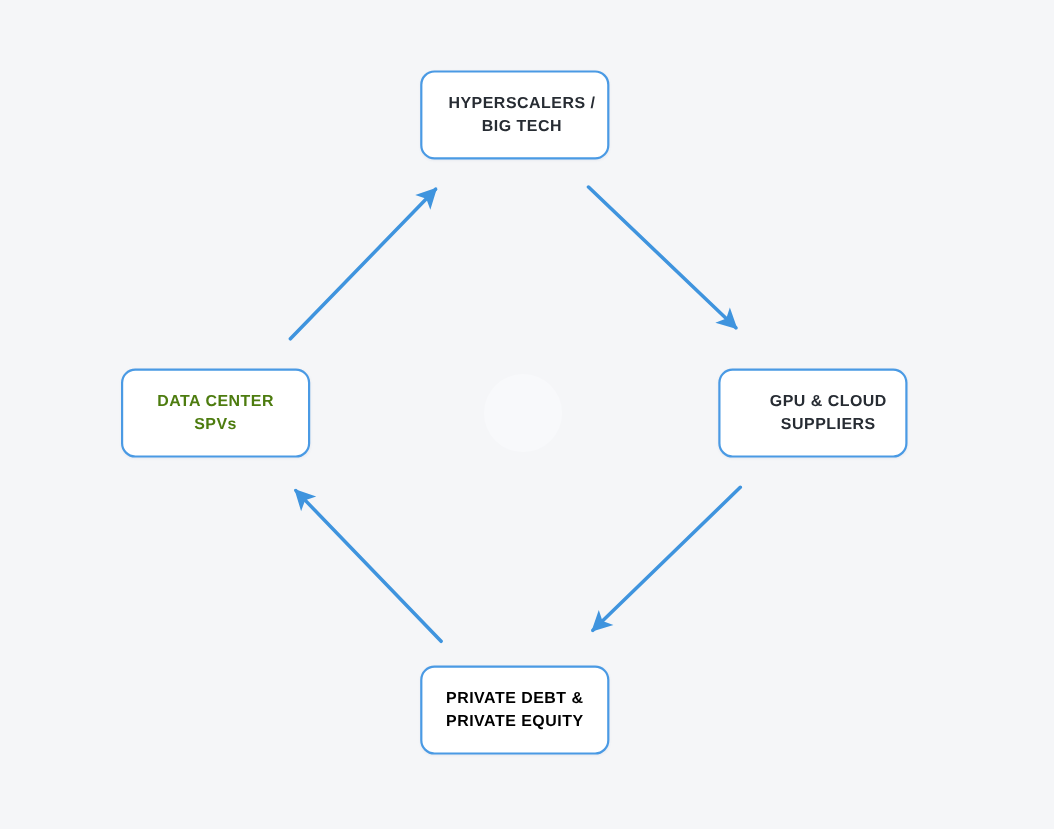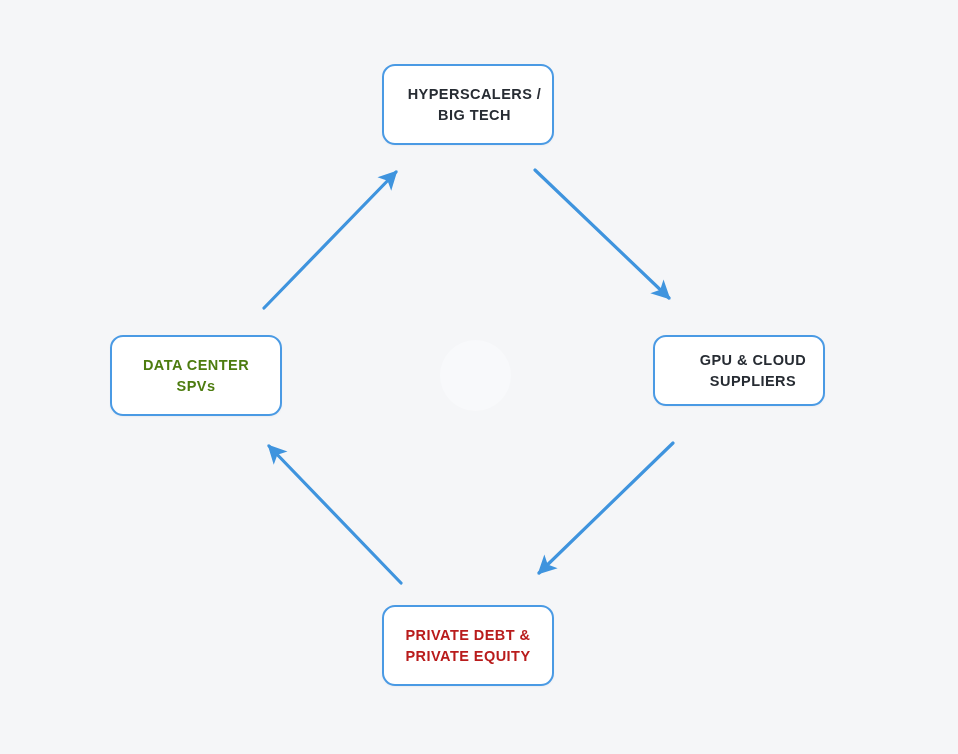--- a/index.html
+++ b/index.html
@@ -44,21 +44,21 @@
     line-height: 1.42;
     box-shadow: 0 1px 2px rgba(60, 90, 130, 0.06);
   }
   .node-label {
     white-space: pre-line;
     display: block;
     padding: 0 8px;
   }
   
   #node-hyperscalers { left: 382px; top: 64px;  width: 172px; height: 81px; padding-left: 13px; }
-  #node-gpu-cloud    { left: 653px; top: 335px; width: 172px; height: 71px; padding-left: 28px; }
+  #node-gpu-cloud    { left: 653px; top: 335px; width: 172px; height: 81px; padding-left: 28px; }
   #node-private-debt { left: 382px; top: 605px; width: 172px; height: 81px; }
   #node-data-center  { left: 110px; top: 335px; width: 172px; height: 81px; }
   #center-circle {
     position: absolute;
     left: 440px;
     top: 340px;
     width: 71px;
     height: 71px;
     border-radius: 50%;
     background: #f8f9fb;
@@ -92,21 +92,21 @@
   <div class="node-box" id="node-hyperscalers" style="border-color: rgb(74, 154, 228); background: rgb(255, 255, 255); color: rgb(39, 44, 51);">
     <span class="node-label">HYPERSCALERS /
 BIG TECH</span>
   </div>
 
   <div class="node-box" id="node-gpu-cloud" style="border-color: rgb(74, 154, 228); background: rgb(255, 255, 255); color: rgb(39, 44, 51);">
     <span class="node-label">GPU &amp; CLOUD
 SUPPLIERS</span>
   </div>
 
-  <div class="node-box" id="node-private-debt" style="border-color: rgb(74, 154, 228); background: rgb(255, 255, 255); color: #b91c1c;">
+  <div class="node-box" id="node-private-debt" style="border-color: rgb(74, 154, 228); background: rgb(255, 255, 255); color: #000000;">
     <span class="node-label">PRIVATE DEBT &amp;
 PRIVATE EQUITY</span>
   </div>
 
   <div class="node-box" id="node-data-center" style="border-color: rgb(74, 154, 228); background: rgb(255, 255, 255); color: #4d7c0f;">
     <span class="node-label">DATA CENTER
 SPVs</span>
   </div>
 
 </div>

